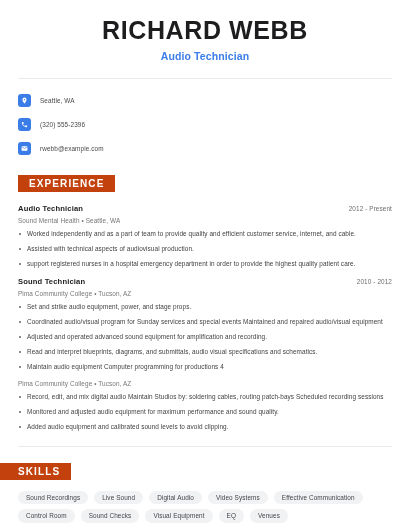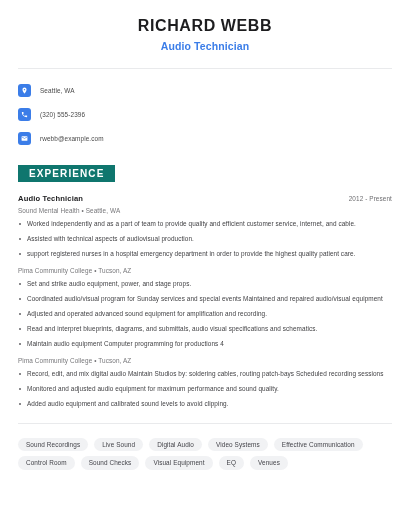--- a/index.html
+++ b/index.html
@@ -15,21 +15,21 @@
     overflow: hidden;
     position: relative;
   }
 
   
   .header {
     padding-top: 17px;
     text-align: center;
   }
   .name {
-    font-size: 16px;
+    font-size: 25px;
     font-weight: bold;
     letter-spacing: 0.6px;
     color: #1d1d1f;
     line-height: 1.1;
   }
   .role {
     font-size: 10.5px;
     font-weight: bold;
     color: #3b7de8;
     margin-top: 5px;
@@ -65,21 +65,21 @@
   .c-icon svg { display: block; }
   .c-text {
     font-size: 6.4px;
     color: #4a4a4a;
     margin-left: 9px;
     letter-spacing: 0.1px;
   }
 
   
   .section-badge {
-    background: #0f766e;
+    background: #c2410c;
     color: #ffffff;
     font-size: 10px;
     font-weight: bold;
     letter-spacing: 1.1px;
     height: 17px;
     line-height: 17px;
     display: inline-block;
     box-sizing: border-box;
   }
   .badge-experience {
@@ -216,20 +216,24 @@
       </div>
       <div class="job-sub">Sound Mental Health  •  Seattle, WA</div>
       <ul class="bullets">
         <li>Worked independently and as a part of team to provide quality and efficient customer service, internet, and cable.</li>
         <li>Assisted with technical aspects of audiovisual production.</li>
         <li>support registered nurses in a hospital emergency department in order to provide the highest quality patient care.</li>
       </ul>
     </div>
 
     <div class="job">
+      <div class="job-head">
+        <span class="job-title">Sound Technician</span>
+        <span class="job-date">2010 - 2012</span>
+      </div>
       <div class="job-sub">Pima Community College  •  Tucson, AZ</div>
       <ul class="bullets">
         <li>Set and strike audio equipment, power, and stage props.</li>
         <li>Coordinated audio/visual program for Sunday services and special events Maintained and repaired audio/visual equipment</li>
         <li>Adjusted and operated advanced sound equipment for amplification and recording.</li>
         <li>Read and interpret blueprints, diagrams, and submittals, audio visual specifications and schematics.</li>
         <li>Maintain audio equipment Computer programming for productions 4</li>
       </ul>
     </div>
 
@@ -242,20 +246,21 @@
       </ul>
     </div>
 
   </div>
 </div>
 
 <div class="rule" style="margin-top:15px;"></div>
 
 <div class="skills-section">
 
+  <div class="section-badge badge-skills">SKILLS</div>
 
   <div class="skill-list">
     <span class="skill-pill">Sound Recordings</span>
     <span class="skill-pill">Live Sound</span>
     <span class="skill-pill">Digital Audio</span>
     <span class="skill-pill">Video Systems</span>
     <span class="skill-pill">Effective Communication</span>
     <span class="skill-pill">Control Room</span>
     <span class="skill-pill">Sound Checks</span>
     <span class="skill-pill">Visual Equipment</span>

